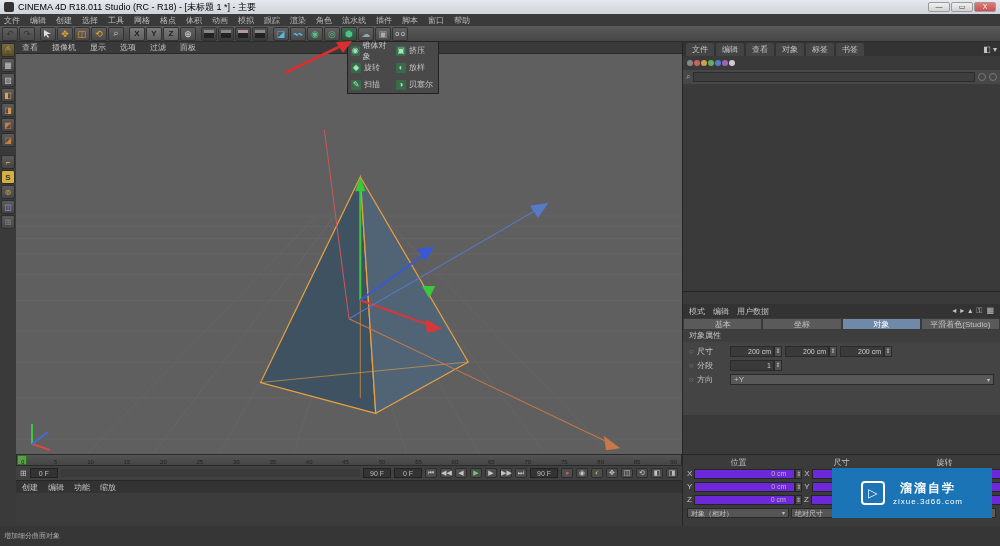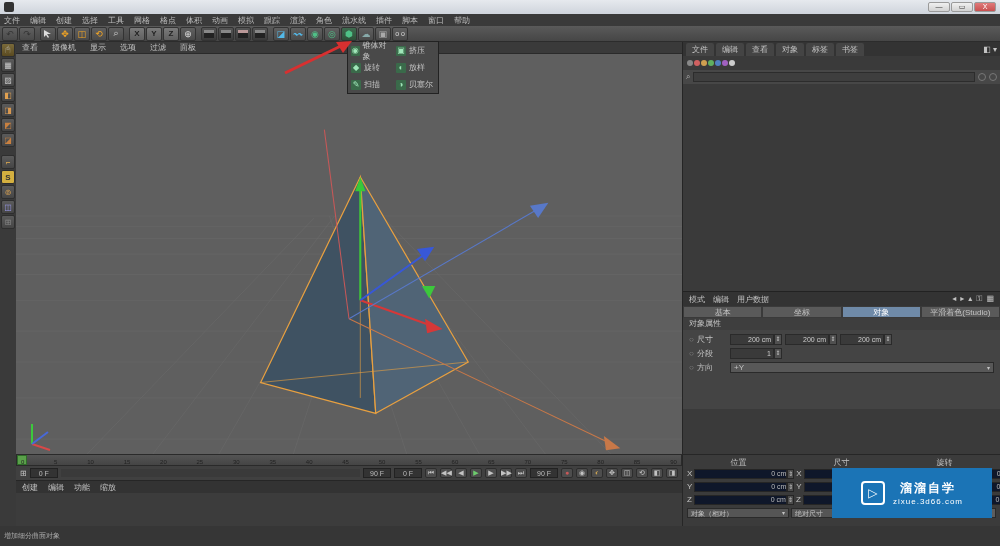--- a/index.html
+++ b/index.html
@@ -56,21 +56,21 @@
 .obj-search input { flex:1; background:#3e3e3e; border:1px solid #2c2c2c; height:10px; color:#999; font-size:7px; padding:0 3px; }
 .eye { width:8px; height:8px; border:1px solid #777; border-radius:50%; }
 .obj-tree { flex:1; background:#444; padding:2px; overflow:auto; }
 .tree-row { display:flex; align-items:center; gap:3px; height:12px; font-size:8px; padding-left:6px; }
 .tree-expand { width:8px; height:8px; border:1px solid #6a6a6a; background:#555; font-size:6px; text-align:center; line-height:6px; }
 .tree-icon { width:8px; height:8px; display:inline-block; background:#e09040; clip-path:polygon(50% 0,100% 100%,0 100%); }
 .tree-tags { margin-left:auto; display:flex; gap:2px; padding-right:4px; }
 .tgreen { width:6px;height:6px; background:#5b9f5b; border-radius:1px; }
 .tcyan { width:6px;height:6px; background:#5aa3bb; border-radius:50%; }
 
-.attr-panel { flex:1; display:flex; flex-direction:column; }
+.attr-panel { flex:1; display:flex; flex-direction:column;margin-top:12px; }
 .attr-tabs { height:14px; background:#333; display:flex; align-items:center; gap:8px; padding:0 6px; font-size:8px; }
 .attr-tabs .ricons{ margin-left:auto; display:flex; gap:4px; font-size:8px; }
 .attr-title { height:14px; background:#3b3b3b; display:flex; align-items:center; padding:0 6px; font-size:8px; gap:4px; }
 .attr-title .oico { width:9px; height:9px; background:#4e9cc9; clip-path:polygon(50% 0,100% 100%,0 100%); }
 .attr-subtabs { height:12px; display:flex; font-size:8px; }
 .attr-subtabs .stab { flex:1; background:#5a5a5a; border:1px solid #3a3a3a; text-align:center; line-height:11px; }
 .attr-subtabs .stab.active { background:#6f8aa8; color:#fff; }
 .attr-group-title { height:12px; background:#3e3e3e; padding:0 6px; line-height:12px; font-size:8px; }
 .attr-body { flex:1; background:#444; padding:2px 6px; font-size:8px; }
 .attr-row { display:flex; align-items:center; height:14px; gap:3px; }
@@ -97,21 +97,21 @@
 
 .matpanel { position:absolute; left:16px; right:318px; bottom:20px; height:46px; background:#3c3c3c; border-top:1px solid #262626; }
 .matpanel .mtabs { height:12px; background:#333; display:flex; align-items:center; gap:10px; padding:0 6px; font-size:8px; }
 
 .coord-panel { position:absolute; right:0; bottom:20px; width:318px; height:72px; background:#3b3b3b; border-top:1px solid #262626; border-left:1px solid #262626; padding:2px 4px; font-size:8px; }
 .coord-head { display:flex; height:10px; }
 .coord-head div { flex:1; text-align:center; }
 .coord-row { display:flex; align-items:center; height:13px; gap:2px; }
 .coord-row .ax { width:10px; text-align:right; }
 .coord-row .cf { flex:1; display:flex; }
-.coord-row .cf input { flex:1; height:10px; background:#0f172a; border:1px solid #252525; color:#bbb; font-size:7px; text-align:right; padding-right:0; }
+.coord-row .cf input { flex:1; height:10px; background:#6d28d9; border:1px solid #252525; color:#bbb; font-size:7px; text-align:right; padding-right:8px; }
 .coord-row .cf .sp { width:7px; height:10px; background:#4b4b4b; border:1px solid #252525; font-size:6px; text-align:center; }
 .coord-bot { display:flex; height:13px; gap:2px; align-items:center; }
 .coord-bot .csel { flex:1; height:10px; background:#555; border:1px solid #2a2a2a; font-size:7px; padding:0 3px; display:flex; }
 .coord-bot .csel .arr{ margin-left:auto; font-size:6px; }
 .coord-bot .apply { width:44px; height:10px; background:#5d5d5d; border:1px solid #2a2a2a; text-align:center; line-height:9px; }
 
 .watermark { position:absolute; right:8px; bottom:28px; width:160px; height:50px; background:#1b74b6; display:flex; align-items:center; justify-content:center; gap:8px; color:#fff; }
 .watermark .logo { width:24px; height:24px; border:2px solid #fff; border-radius:4px; display:flex; align-items:center; justify-content:center; font-size:12px; }
 .watermark .txt { display:flex; flex-direction:column; align-items:center; }
 .watermark .big { font-size:12px; font-weight:bold; letter-spacing:2px; }
@@ -121,20 +121,21 @@
 
 .axis-gizmo { position:absolute; left:24px; bottom:94px; width:34px; height:34px; }
 
 .rightcol .spacer { flex:1; min-height:10px; }
 </style>
 </head>
 <body>
 
 <div class="titlebar">
   <span class="icon"></span>
+  <span>CINEMA 4D R18.011 Studio (RC - R18) - [未标题 1 *] - 主要</span>
   <div class="winbtns">
     <div class="winbtn">—</div>
     <div class="winbtn">▭</div>
     <div class="winbtn close">X</div>
   </div>
 </div>
 
 <div class="menubar">
   <span>文件</span>
   <span>编辑</span>

